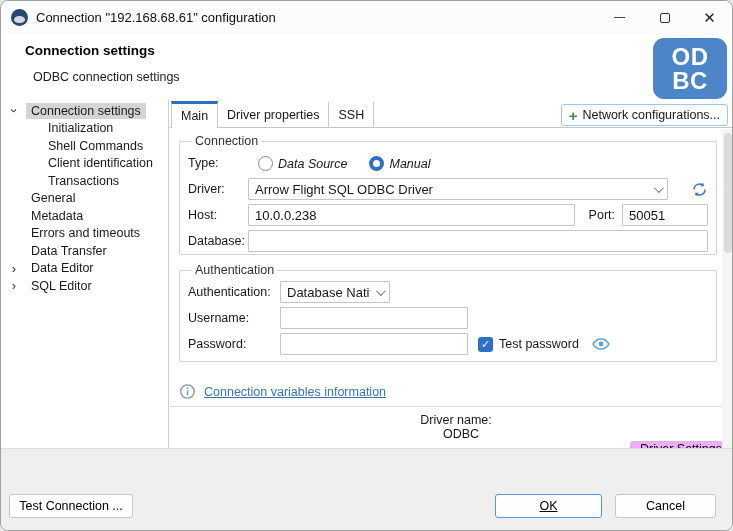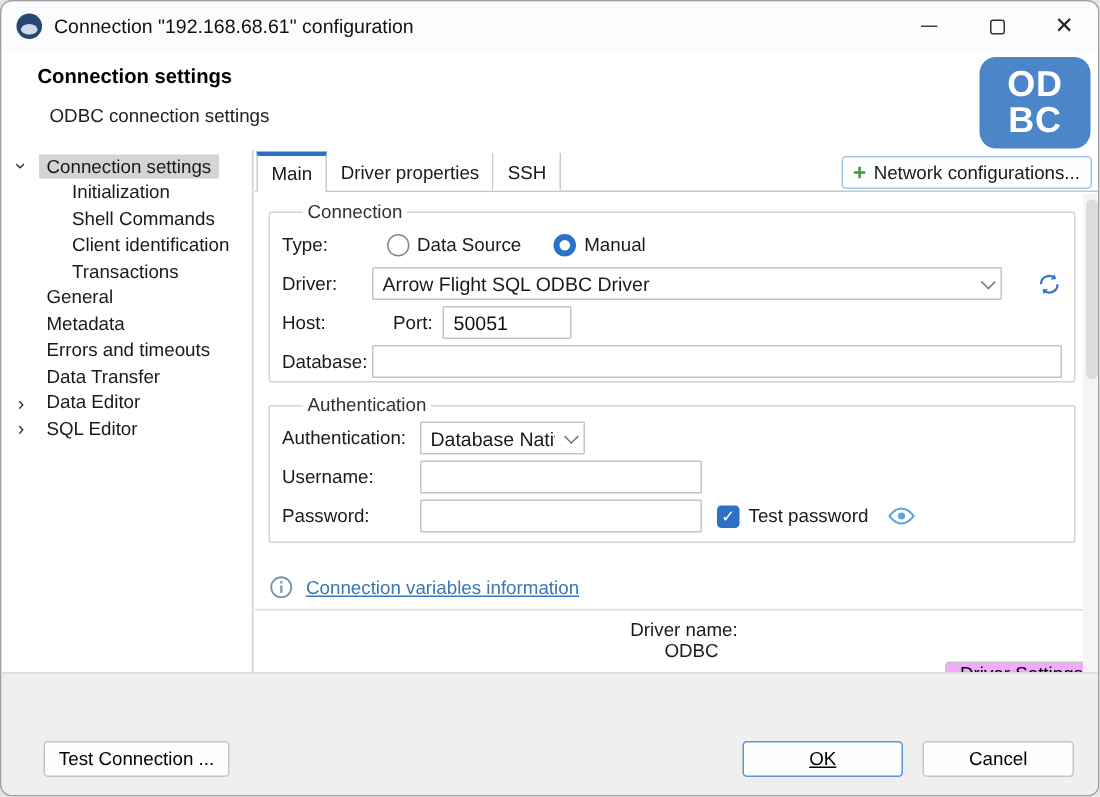--- a/index.html
+++ b/index.html
@@ -43,21 +43,21 @@
   .main{ position:absolute; left:169px; top:0; width:564px; height:100%; }
   .tabbar{ position:relative; height:28px; border-bottom:1px solid #c6c6c6; display:flex; align-items:flex-end; padding-left:1px; }
   .tab{ height:25px; display:flex; align-items:center; padding:0 9px; border-right:1px solid #c9c9c9; color:#1a1a1a; position:relative; background:#fff; }
   .tab.active{ height:27px; border:1px solid #c9c9c9; border-bottom:none; border-top:3px solid #2a70c2; margin-bottom:-1px; background:#fff; z-index:2; }
   .netcfg-btn{
     position:absolute; right:6px; top:4px; height:22px; display:flex; align-items:center;
     border:1px solid #9fc6ee; border-radius:3px; background:#fdfefe; padding:0 7px; cursor:default;
   }
   .plus-icon{ color:#41973b; font-weight:bold; font-size:15px; margin-right:5px; line-height:1; }
   fieldset{ border:1px solid #d4d4d4; border-radius:2px; padding:3px 8px 6px 8px; }
-  legend{ font-size:12.5px; color:#333; padding:0 3px; margin-left:14px; }
+  legend{ font-size:12.5px; color:#333; padding:0 3px; margin-left:4px; }
   .fs-connection{ position:absolute; left:9px; right:17px; top:34px; height:121px; }
   .fs-auth{ position:absolute; left:9px; right:17px; top:163px; height:99px; }
   .frow{ display:flex; align-items:center; height:22px; margin-top:4px; position:relative; }
   .frow.first{ margin-top:1px; }
   .lblc{ width:60px; flex:0 0 auto; } .lbla{ width:92px; flex:0 0 auto; }
   .tinput{
     height:22px; border:1px solid #c5c5c5; background:#fff; font-family:"Liberation Sans",sans-serif;
     font-size:13px; color:#111; padding:0 6px; border-radius:1px; outline:none;
   }
   .grow{ flex:1; min-width:0; }
@@ -80,31 +80,31 @@
   .drivername-row{ position:absolute; left:10px; right:2px; top:313px; height:23px; display:flex; align-items:center;flex-direction:column; }
   .dn-value{ margin-left:10px; }
   .driver-settings-btn{
     margin-left:auto; height:23px; padding:0 9px; background:#f0abfc; border:1px solid #c6c6c6;
     border-radius:3px; font-size:12.5px; display:flex; align-items:center; cursor:default;
   }
   .scroll-track{ position:absolute; right:0; top:29px; width:12px; bottom:0; background:#f5f5f5; }
   .scroll-thumb{ position:absolute; left:2px; right:2px; top:4px; height:120px; background:#dcdcdc; border-radius:4px; }
   
   .radio-row-gap{ margin-left:6px; }
-  .radio{ display:flex; align-items:center; margin-left:10px; cursor:default; }
+  .radio{ display:flex; align-items:flex-end; margin-left:10px; cursor:default;font-style:italic; }
   .radio-circle{ width:15px; height:15px; border-radius:50%; border:1px solid #8a8a8a; background:#fff; flex:0 0 auto; }
   .radio-circle.on{ border:4.5px solid #2d70c8; }
   .radio-lbl{ margin-left:5px; }
   
   .footer{ position:absolute; left:0; right:0; top:447px; bottom:0; background:#efefef; border-top:1px solid #dcdcdc; }
   .btn{
     position:absolute; height:24px; background:#fefefe; border:1px solid #c6c6c6; border-radius:3px;
     font-size:12.5px; font-family:"Liberation Sans",sans-serif; display:flex; align-items:center; justify-content:center; cursor:default;
   }
-  .test-btn{ left:28px; top:45px; width:124px; }
+  .test-btn{ left:8px; top:45px; width:124px; }
   .ok-btn{ right:130px; top:45px; width:107px; border-color:#5b94d4;text-decoration:underline; }
   .cancel-btn{ right:16px; top:45px; width:101px; }
 </style>
 </head>
 <body>
 
 <div class="window">
 
   <div class="titlebar">
     <div class="app-icon"></div>
@@ -211,20 +211,21 @@
           </div>
           <svg class="refresh-icon" viewBox="0 0 17 17">
             <path d="M14 8.5a5.5 5.5 0 0 1-9.6 3.7" fill="none" stroke="#3977c2" stroke-width="1.5"></path>
             <path d="M3 8.5a5.5 5.5 0 0 1 9.6-3.7" fill="none" stroke="#3977c2" stroke-width="1.5"></path>
             <path d="M12.2 1.6l.6 3.4-3.4.5z" fill="#3977c2"></path>
             <path d="M4.8 15.4l-.6-3.4 3.4-.5z" fill="#3977c2"></path>
           </svg>
         </div>
         <div class="frow">
           <span class="lblc">Host:</span>
+          <input class="tinput grow" value="10.0.0.238" style="">
           <span class="port-lbl">Port:</span>
           <input class="tinput port-input" value="50051" style="">
         </div>
         <div class="frow">
           <span class="lblc">Database:</span>
           <input class="tinput grow" value="" style="">
         </div>
       </fieldset>
 
       <fieldset class="fs-auth">

